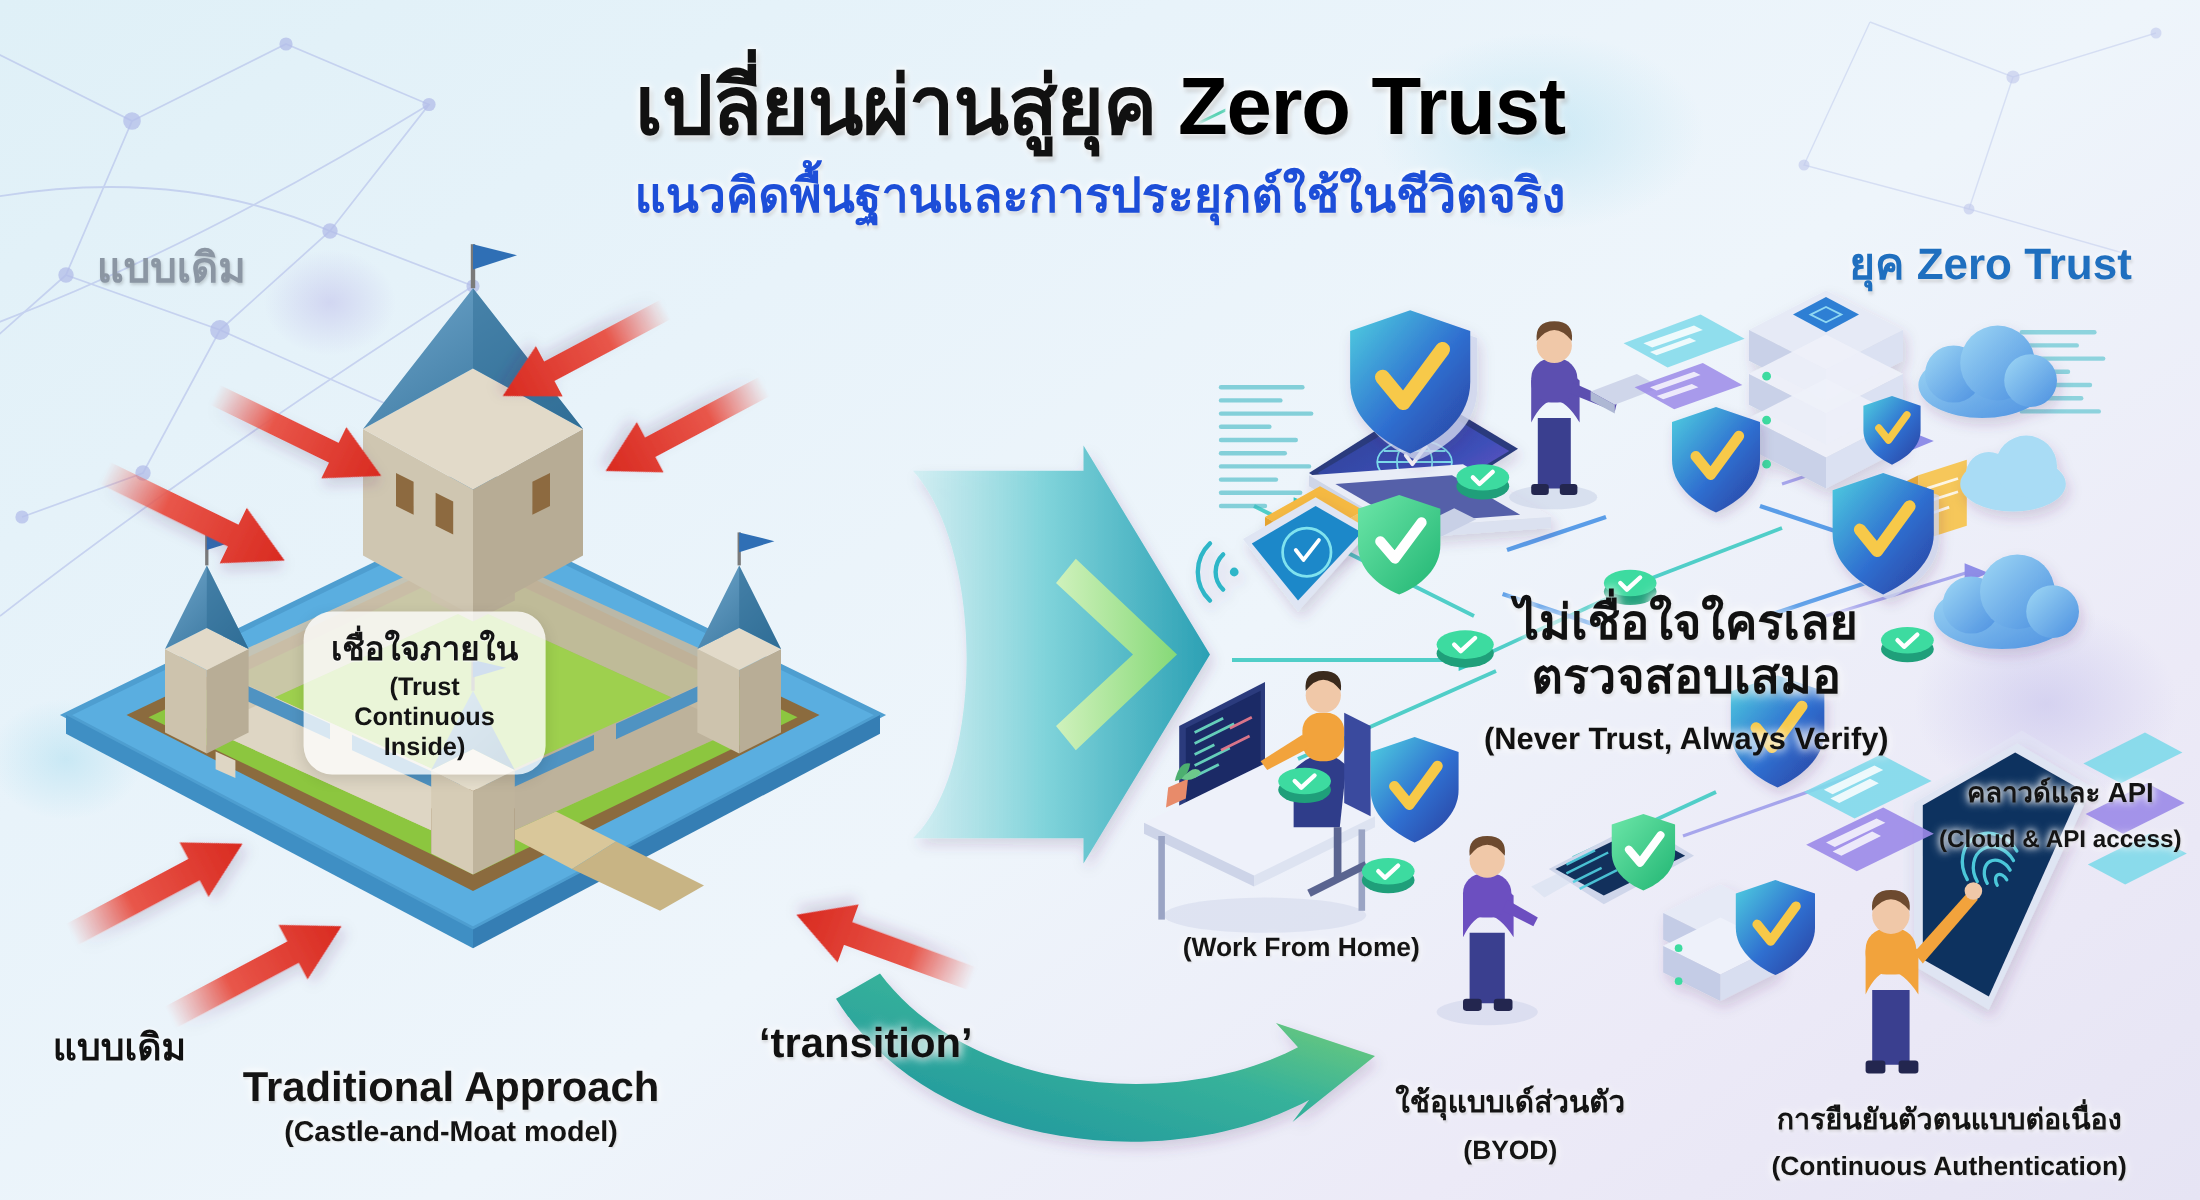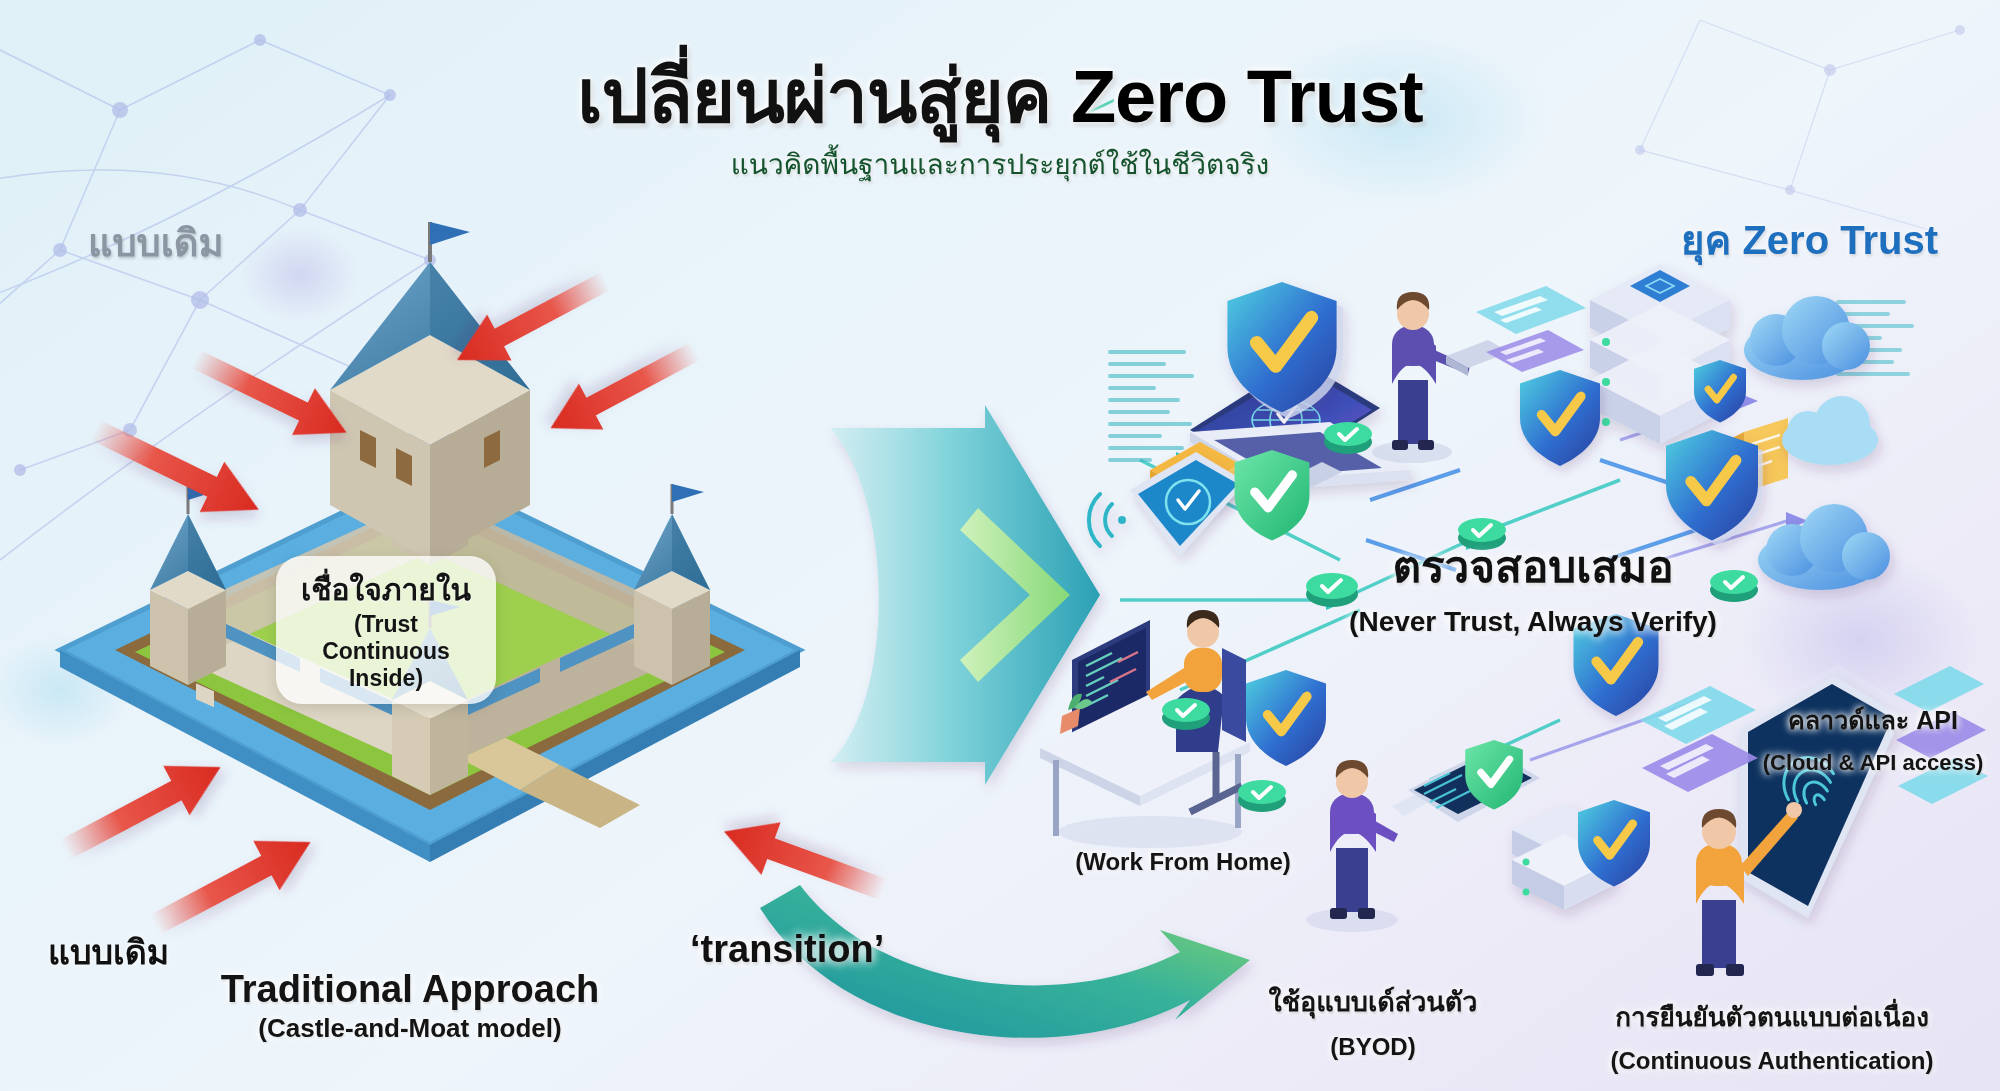--- a/index.html
+++ b/index.html
@@ -17,21 +17,21 @@
   .layer { position:absolute; z-index:5; }
 
   
   .title-wrap { position:absolute; left:0; right:0; top:58px; text-align:center; z-index:30; }
   .main-title {
     font-size:74px; font-weight:bold; letter-spacing:-1px; line-height:1.05;
     color:#111; text-shadow:0 0 6px #fff,0 0 10px #fff,2px 3px 4px rgba(0,0,0,.25);
   }
   .main-title .accent { color:#000000; }
   .sub-title {
-    margin-top:6px; font-size:28px; font-weight:normal; color:#14532d;
+    margin-top:6px; font-size:44px; font-weight:bold; color:#1d4ed8;
     text-shadow:0 0 6px #fff,0 0 9px #fff,1px 2px 3px rgba(0,0,0,.22);
   }
 
   .side-label { position:absolute; font-size:38px; font-weight:bold; z-index:30; }
   #label-old-top { left:88px; top:212px; color:#8b96a3; text-shadow:1px 2px 3px rgba(0,0,0,.18); }
   #label-zt-top  { right:62px; top:208px; color:#1f6fbf; font-size:40px; text-shadow:0 0 6px #fff,1px 2px 3px rgba(0,0,0,.18); }
   #label-old-bottom { left:48px; top:925px; color:#111; font-size:34px; text-shadow:0 0 5px #fff; }
 
   
   .caption { position:absolute; text-align:center; z-index:30; color:#141414; }
@@ -717,20 +717,21 @@
 </div>
 
 <div class="caption" id="cap-traditional">
   <div class="th">Traditional Approach</div>
   <div class="en">(Castle-and-Moat model)</div>
 </div>
 
 <div id="transition-label">‘transition’</div>
 
 <div id="zt-statement">
+  <div class="th">ไม่เชื่อใจใครเลย</div>
   <div class="th">ตรวจสอบเสมอ</div>
   <div class="en">(Never Trust, Always Verify)</div>
 </div>
 
 <div class="caption" id="cap-wfh">
   <div class="en">(Work From Home)</div>
 </div>
 
 <div class="caption" id="cap-byod">
   <div class="th">ใช้อุแบบเด์ส่วนตัว</div>

